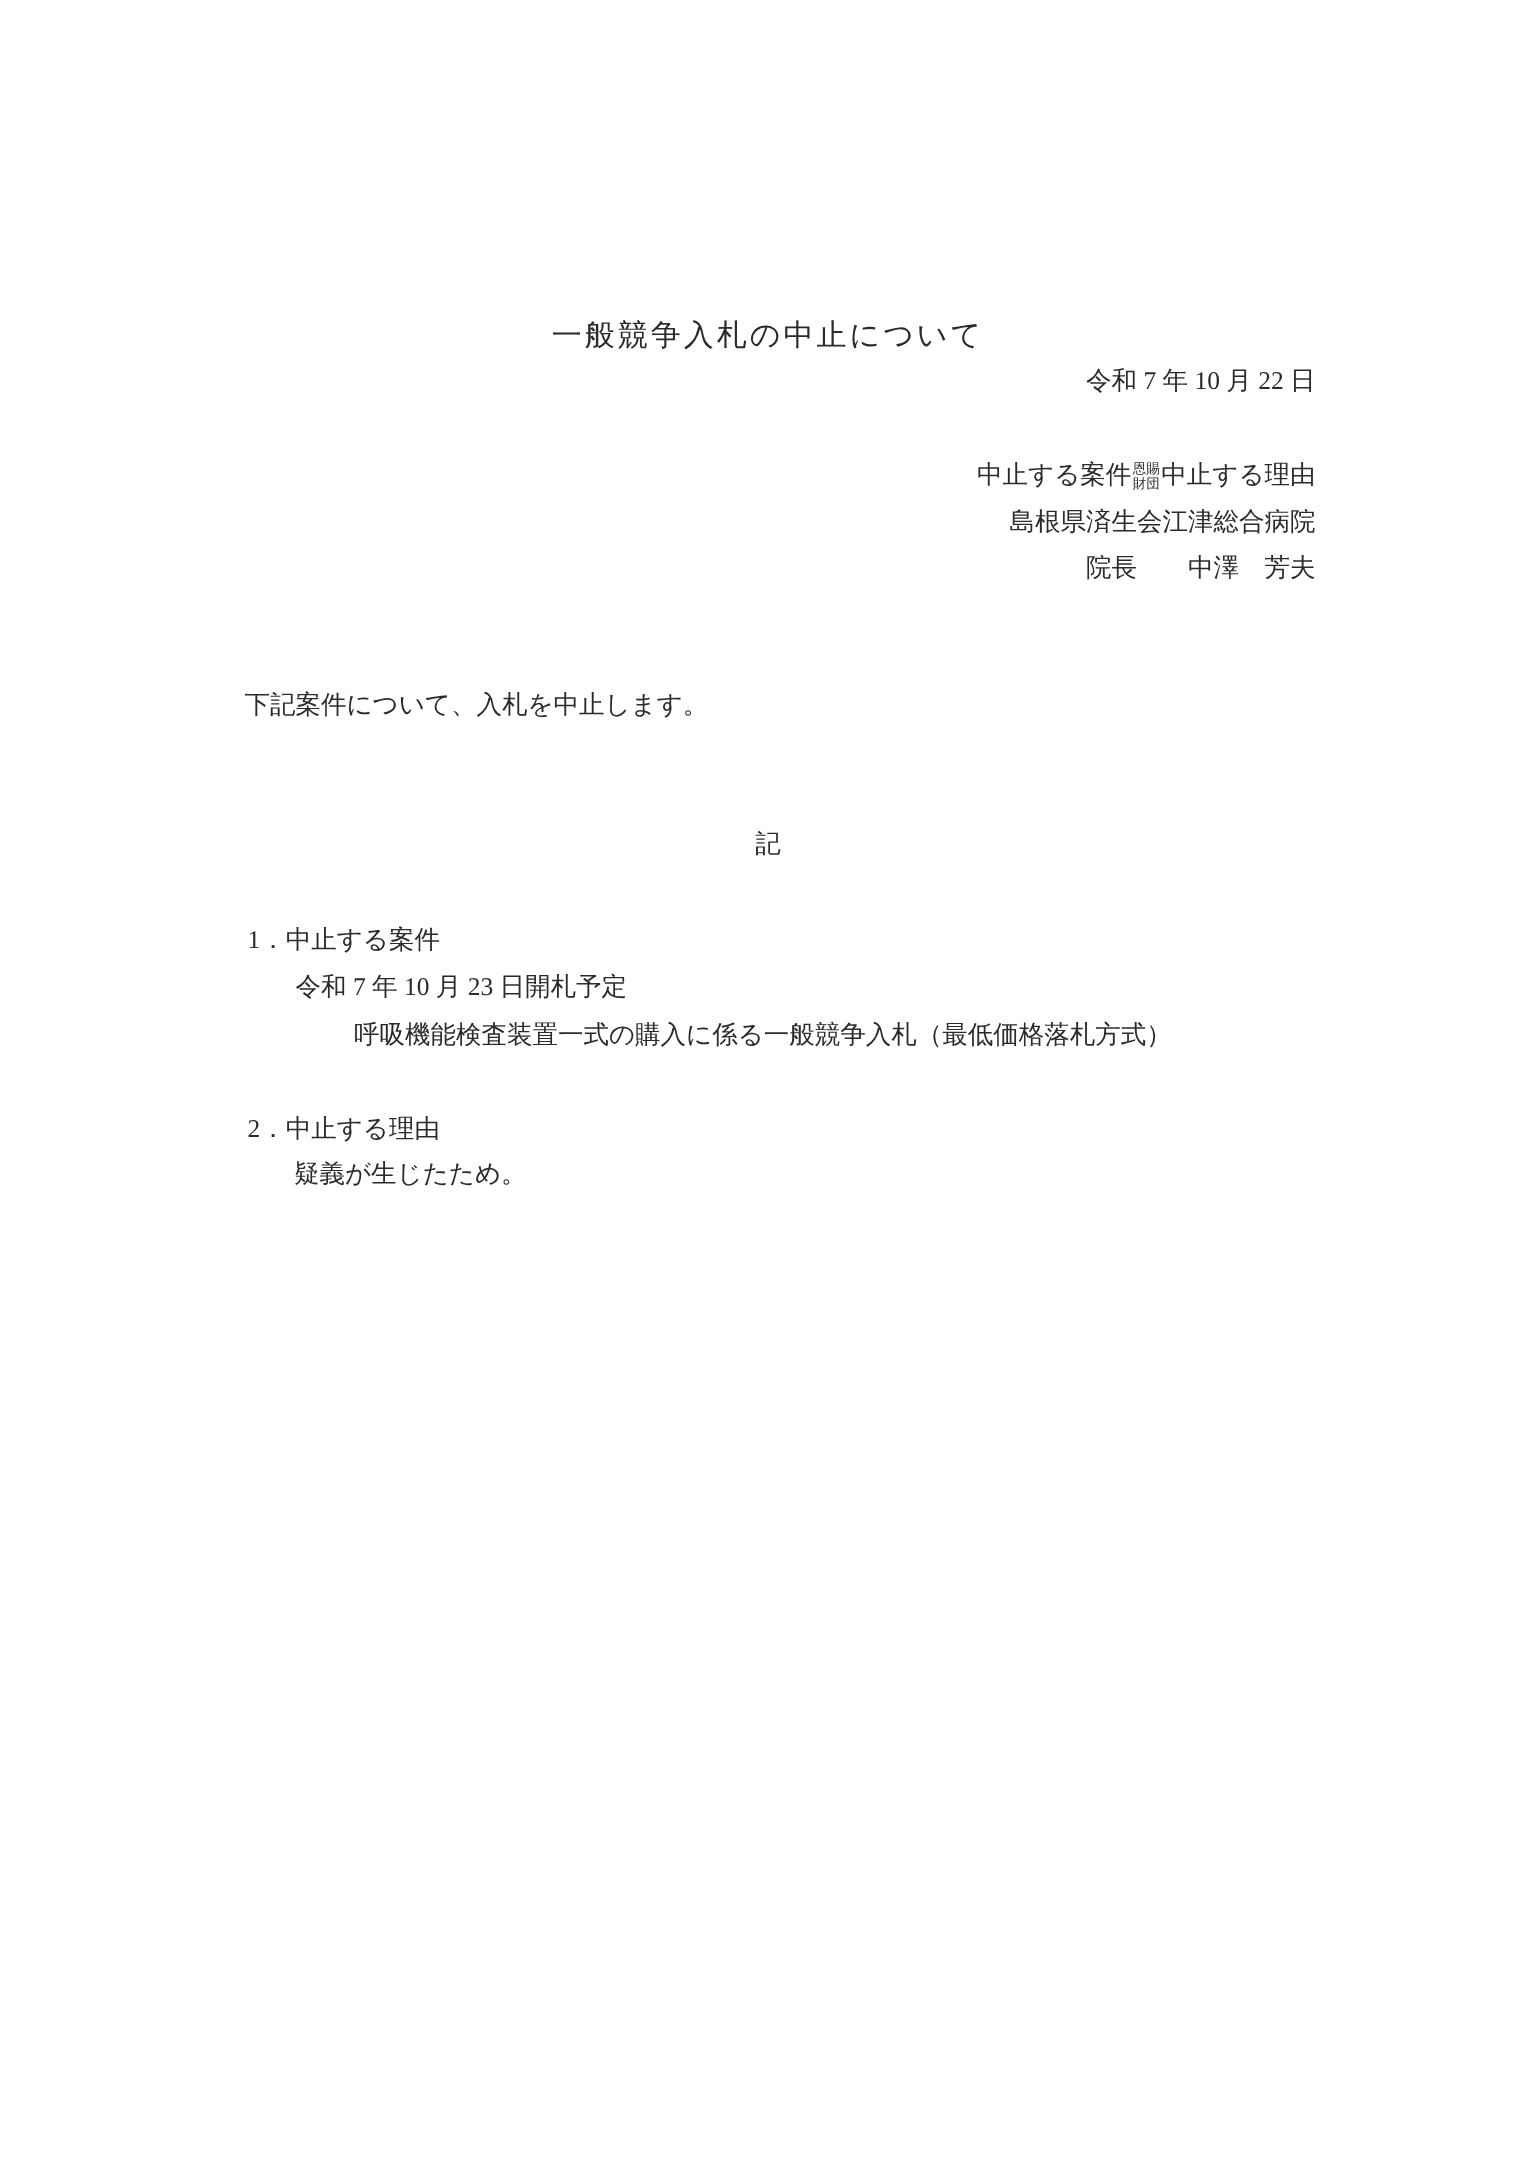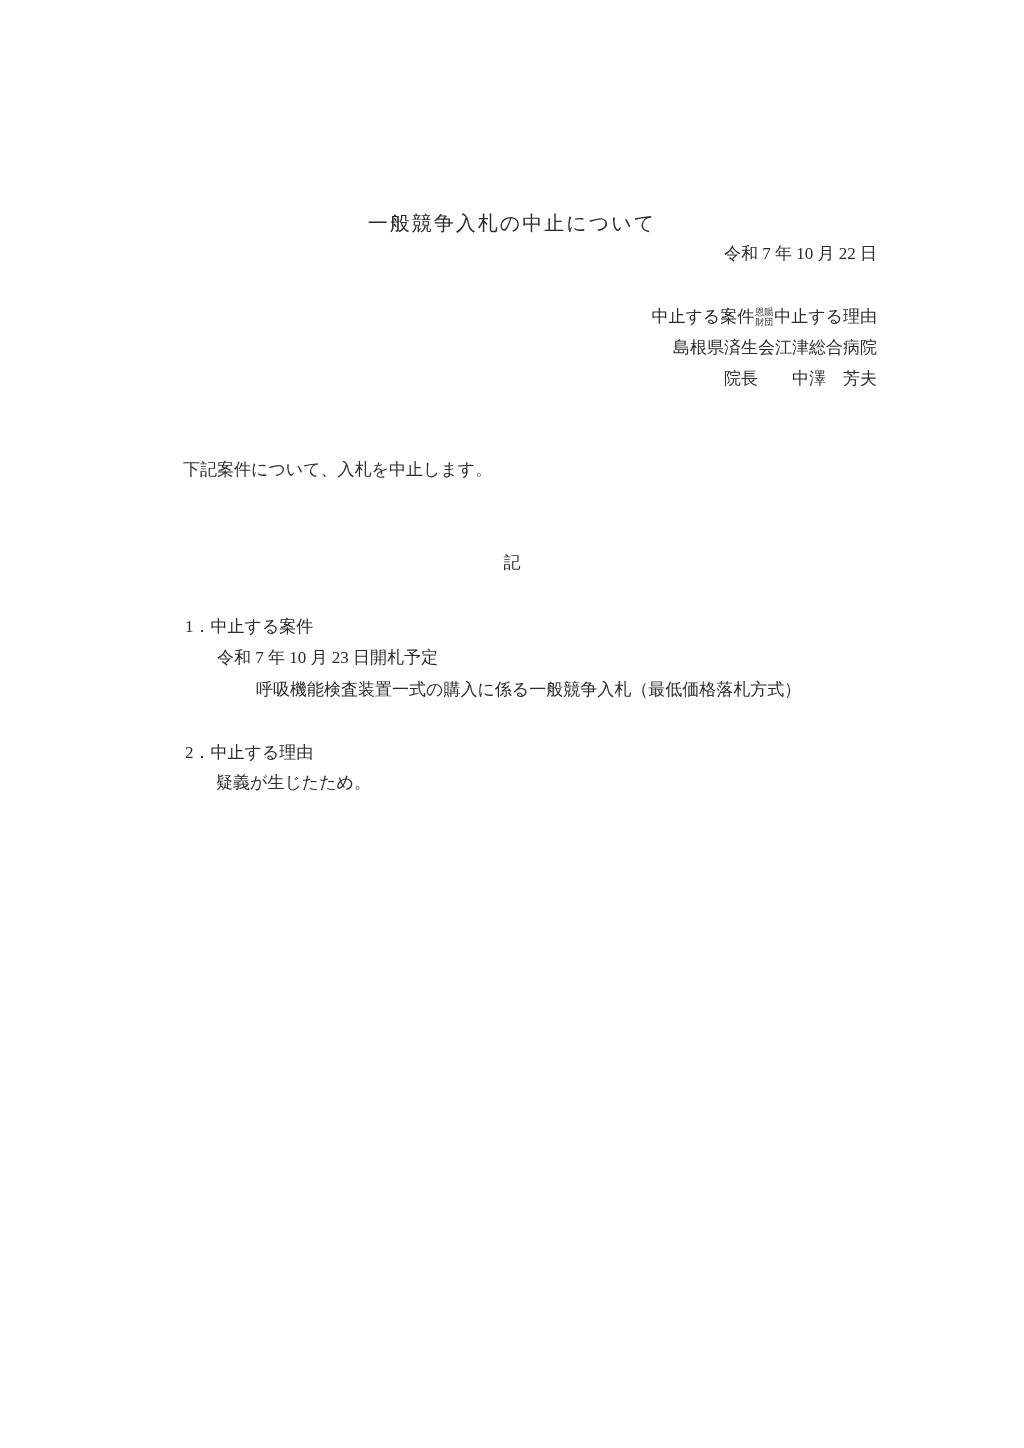--- a/index.html
+++ b/index.html
@@ -14,21 +14,20 @@
     background: #ffffff;
     color: #2b2b2b;
     font-family: "Liberation Serif", "DejaVu Serif", serif;
     overflow: hidden;
   }
   .line {
     position: absolute;
     white-space: pre;
     font-size: 17px;
     line-height: 24px;
-    margin-left: 20px;
   }
   .doc-title {
     position: absolute;
     top: 178px;
     left: 0;
     width: 1024px;
     text-align: center;
     font-size: 20px;
     letter-spacing: 2px;
     white-space: pre;

